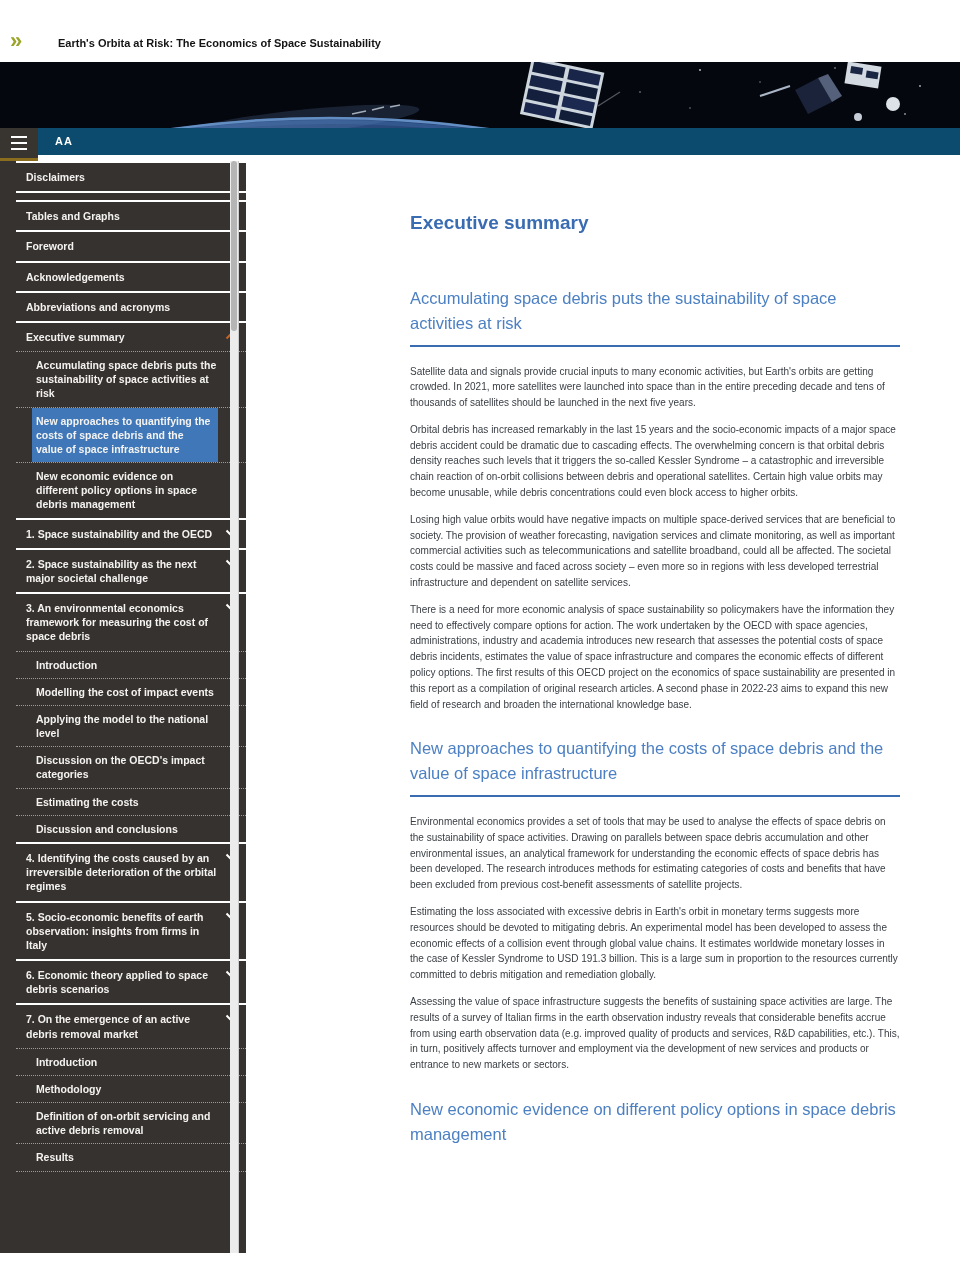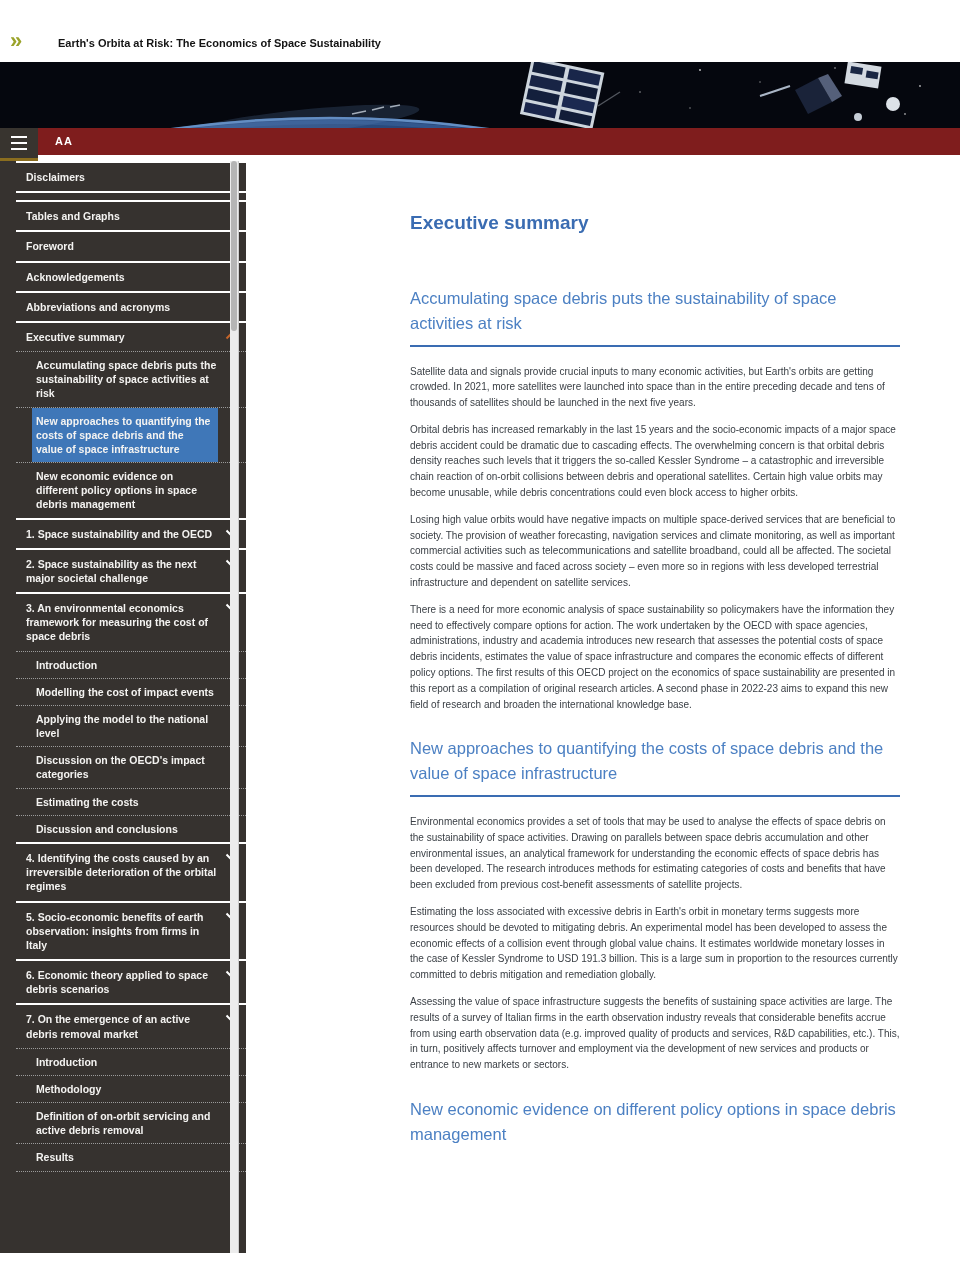--- a/index.html
+++ b/index.html
@@ -7,21 +7,21 @@
     width:960px;height:1280px;position:relative;overflow:hidden;
     background:#ffffff;font-family:"Liberation Sans", sans-serif;
   }
   
   .topbar{position:absolute;top:0;left:0;width:960px;height:62px;background:#ffffff;}
   .logo{position:absolute;left:10px;top:30px;font-size:22px;font-weight:bold;color:#9aa32a;line-height:1;letter-spacing:-2px;}
   .book-title{position:absolute;left:34px;top:37px;font-size:11px;font-weight:bold;color:#141414;padding-left:24px;}
   
   .banner{position:absolute;top:62px;left:0;width:960px;height:66px;overflow:hidden;background:#05070e;}
   
-  .toolbar{position:absolute;top:128px;left:0;width:960px;height:27px;background:#7f1d1d;}
+  .toolbar{position:absolute;top:128px;left:0;width:960px;height:27px;background:#0c4a6e;}
   .menu-box{position:absolute;top:128px;left:0;width:38px;height:30px;background:#38342f;border-bottom:3px solid #8a6d1f;}
   .menu-box .bar{display:block;width:16px;height:2px;background:#ffffff;margin:4px auto 0;}
   .menu-box .bar:first-child{margin-top:8px;}
   .font-size-label{position:absolute;left:55px;top:7px;color:#ffffff;font-size:11px;font-weight:bold;letter-spacing:1px;}
   
   .sidebar{position:absolute;top:161px;left:0;width:230px;height:1092px;background:#36322f;overflow:hidden;padding-left:16px;}
   .scroll-track{position:absolute;top:161px;left:230px;width:8px;height:1092px;background:#ececec;border-right:1px solid #cccccc;}
   .scroll-thumb{position:absolute;top:0;left:1px;width:6px;height:170px;background:#b5b5b5;border-radius:3px;}
   .side-item{color:#f4f3f1;font-size:10.5px;line-height:1.35;font-weight:bold;position:relative;cursor:pointer;}
   .side-item.top{border-top:2px solid #ffffff;padding:7px 26px 7px 10px;}

